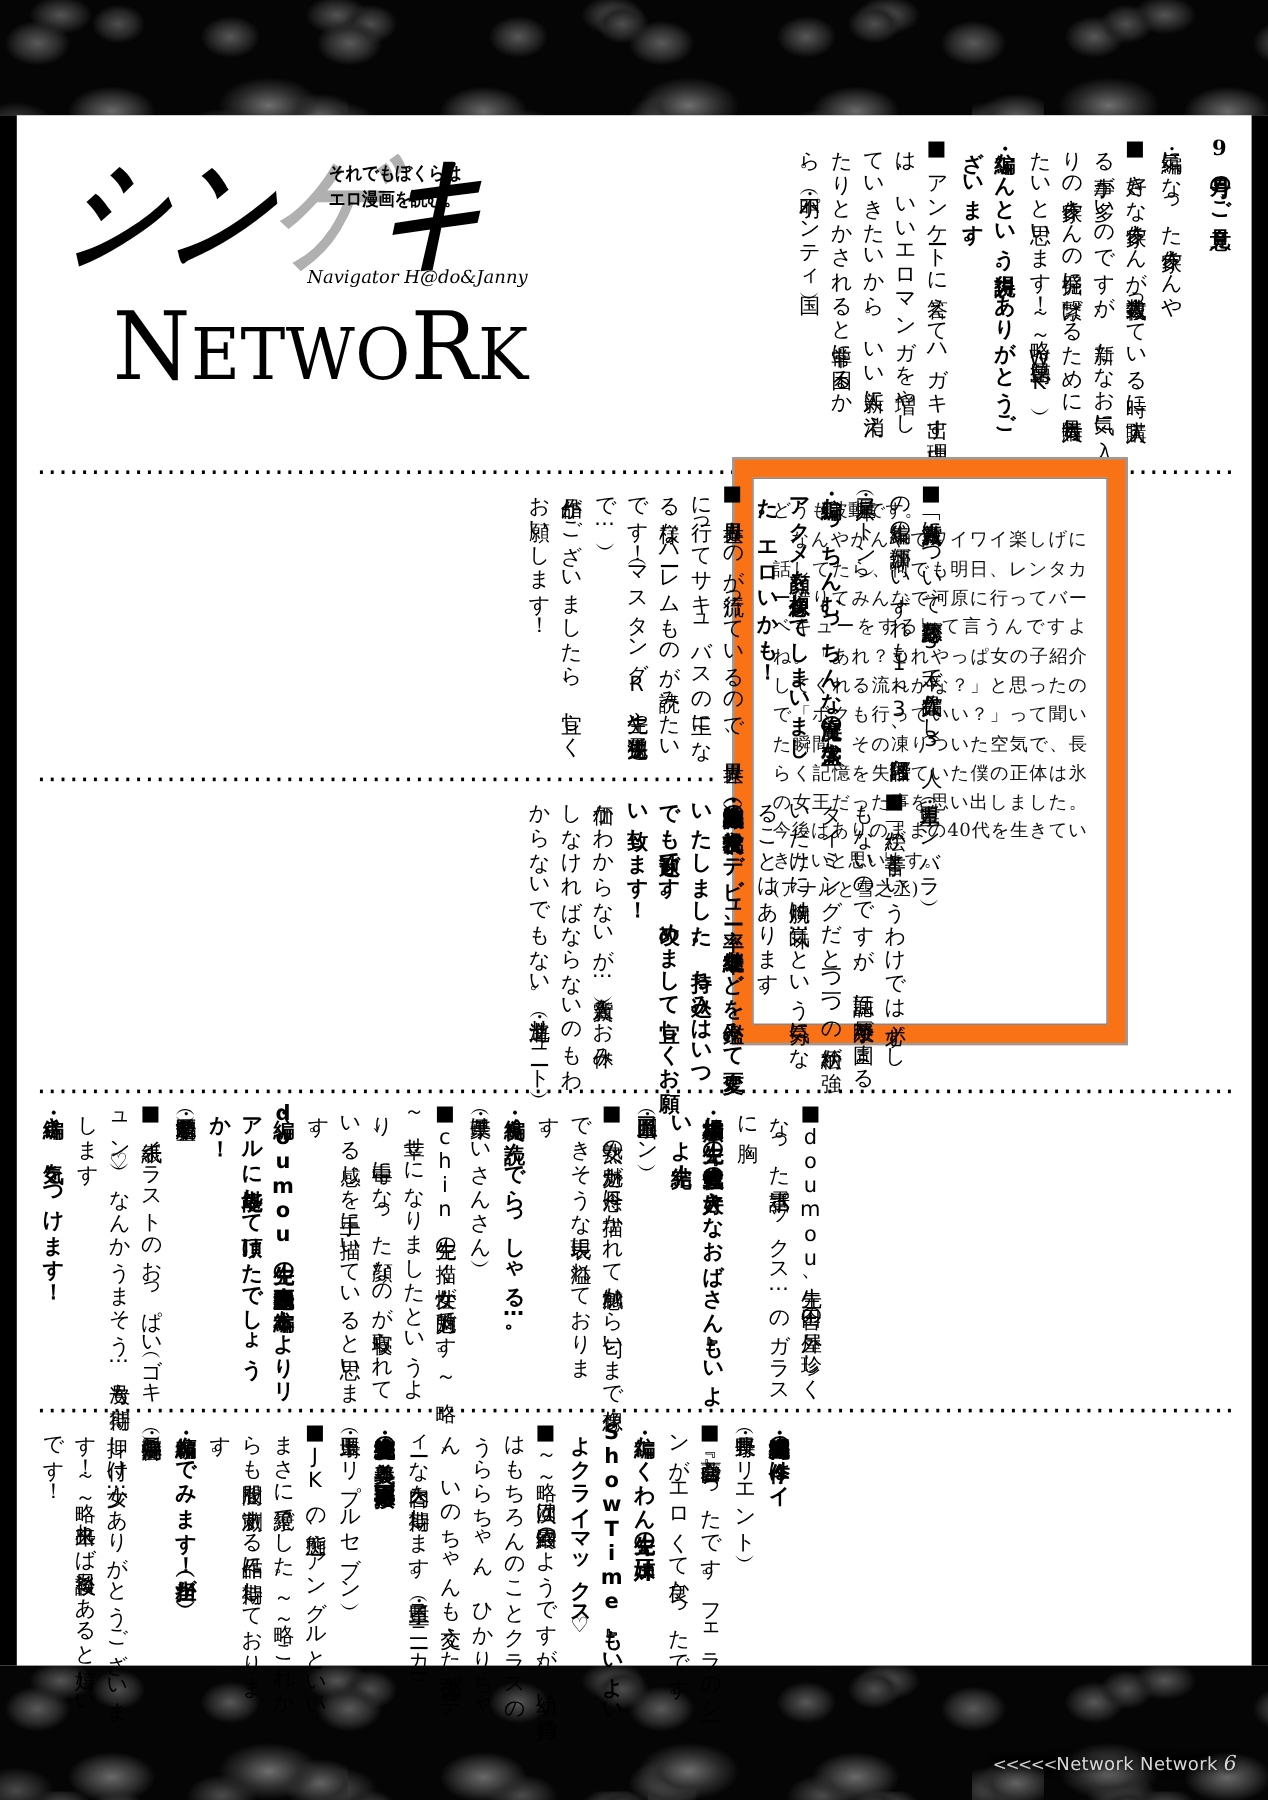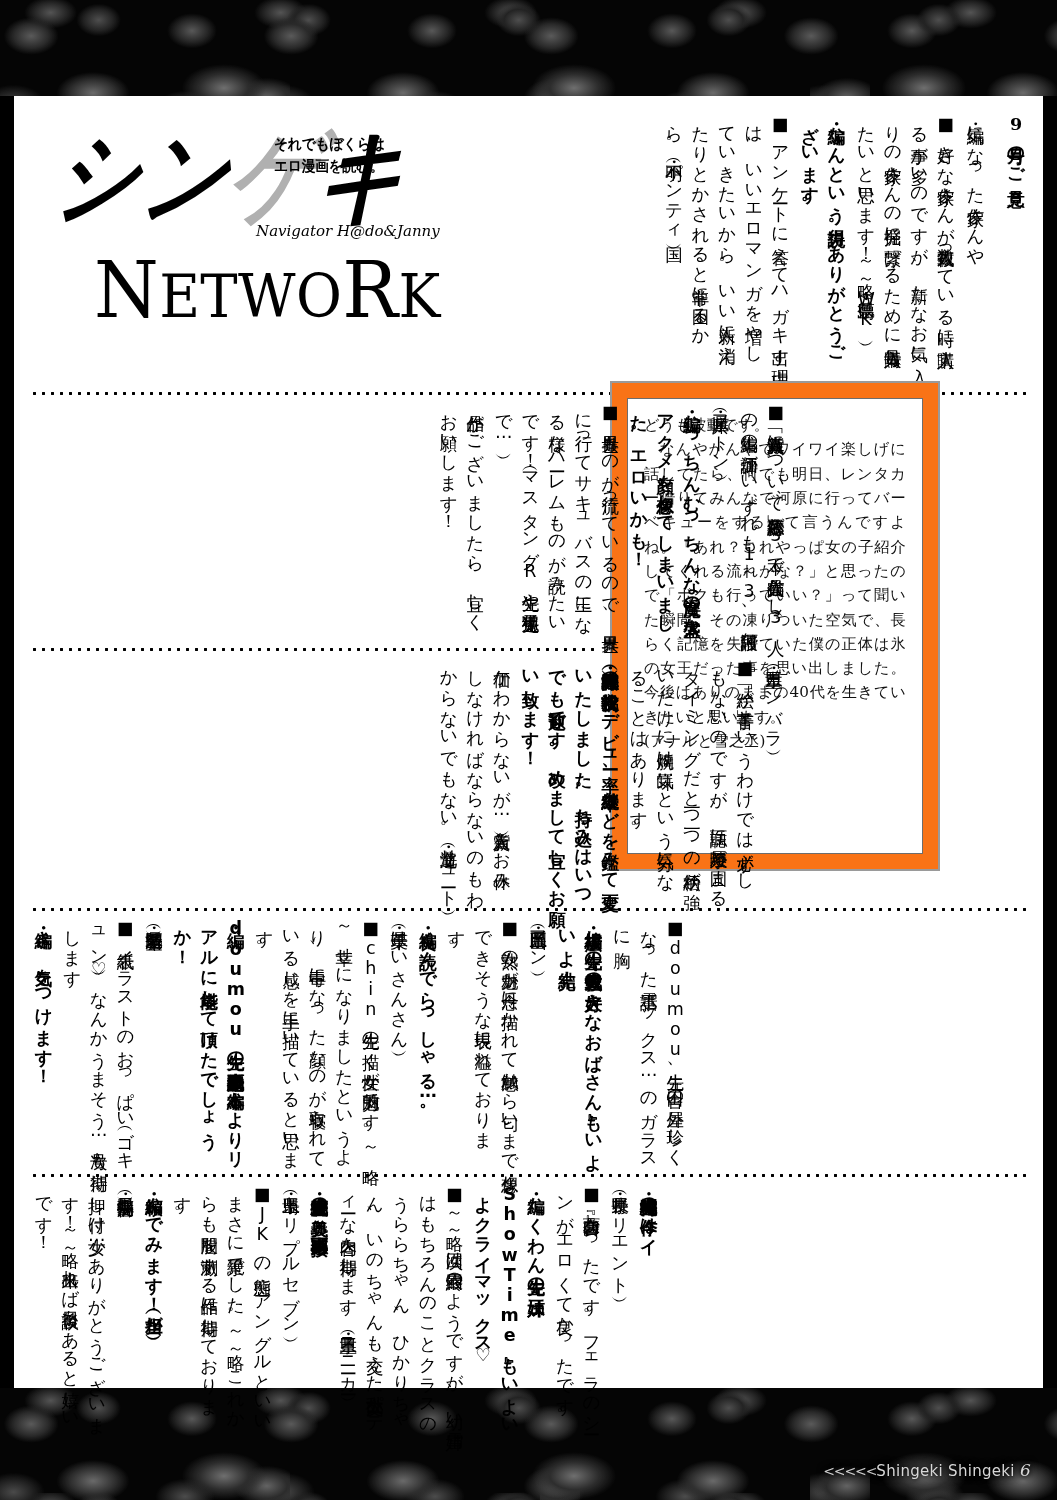--- a/index.html
+++ b/index.html
@@ -328,17 +328,17 @@
       <div class="v b" style="height:252px">編・たくわん先生の『三姉妹ShowTime』もいよいよクライマックス♡</div>
       <div class="v" style="height:252px">■『暮合』面白かったです。フェラのシーンがエロくて良かったです。</div>
       <div class="v" style="height:252px">（長野県・オリエント）</div>
       <div class="v b" style="height:252px">編・堀博昭先生の今作はイ</div>
     </div>
 
   </div>
 
   <div class="footer">
     <div class="foot-label">
-      <span class="foot-chev">&lt;&lt;&lt;&lt;&lt;</span><span>Shingeki Shingeki</span>&nbsp;<span class="foot-num">6</span>
+      <span class="foot-chev">&lt;&lt;&lt;&lt;&lt;</span><span>Network Network</span>&nbsp;<span class="foot-num">6</span>
     </div>
   </div>
 
 </div>
 
 </body></html>

